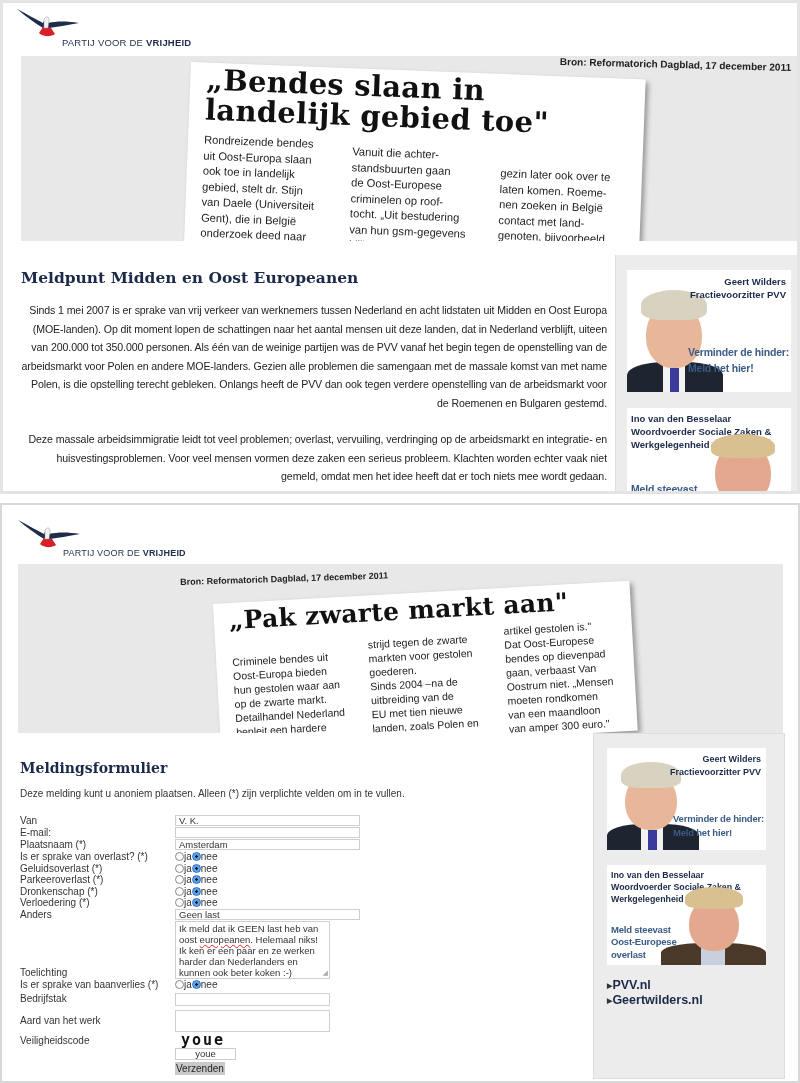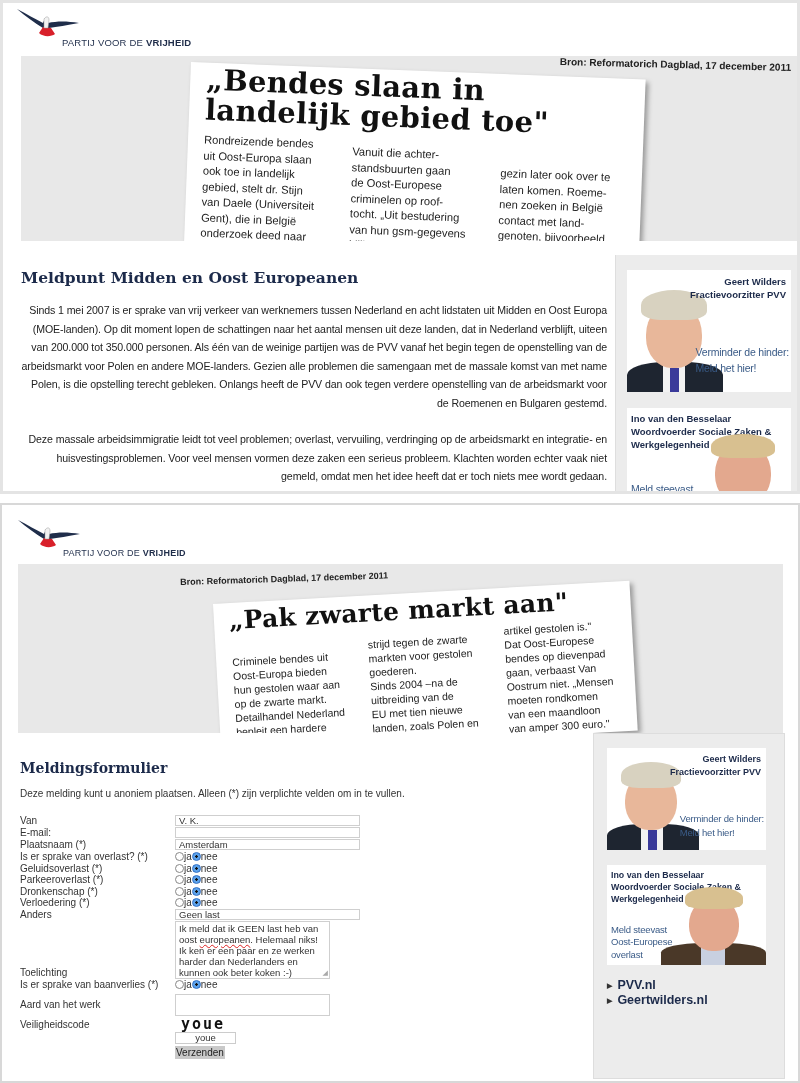--- a/index.html
+++ b/index.html
@@ -59,33 +59,33 @@
 
   .card { position: absolute; background: #fff; overflow: hidden; }
   .shot1 .card1 { left: 11px; top: 15px; width: 164px; height: 122px; }
   .shot1 .card2 { left: 11px; top: 153px; width: 164px; height: 95px; }
   .shot2 .card1 { left: 13px; top: 14px; width: 159px; height: 102px; }
   .shot2 .card2 { left: 13px; top: 131px; width: 159px; height: 100px; }
 
   .card-name { position: absolute; font-size: 9.5px; font-weight: bold; color: #1c2a4a; line-height: 13px; }
   .card1 .card-name { right: 5px; top: 5px; text-align: right; }
   .card2 .card-name { left: 4px; top: 4px; text-align: left; }
-  .card-cta { position: absolute; font-size: 10.5px; color: #3a5b87; line-height: 16px; font-weight: normal; letter-spacing: -0.2px; }
+  .card-cta { position: absolute; font-size: 10.5px; color: #3a5b87; line-height: 16px; font-weight: bold; letter-spacing: -0.2px; }
   .card1 .card-cta { right: 2px; bottom: 16px; }
   .card2 .card-cta { left: 4px; bottom: 4px; }
 
   .portrait { position: absolute; }
   .face { position: absolute; border-radius: 50% 50% 46% 46%; }
   .hair { position: absolute; border-radius: 50% 50% 30% 30%; }
   .suit { position: absolute; border-radius: 40% 40% 0 0; }
   .shirt { position: absolute; }
   .tie { position: absolute; }
 
   .links { position: absolute; left: 13px; top: 244px; font-size: 12.5px; font-weight: bold; color: #1c2a4a; line-height: 15px; }
-  .links div { display: flex; align-items: center; gap: 5px; cursor: pointer; }
+  .links div { display: flex; align-items: center; cursor: pointer; }
   .links .tri { font-size: 7px; color: #333; }
 
   
   .form-intro { font-size: 10px; color: #333; margin-top: 12px; }
   .form { margin-top: 16px; font-size: 10px; color: #333; }
   .frow { display: flex; align-items: flex-start; min-height: 11.5px; line-height: 11.5px; }
   .flabel { width: 155px; flex: none; white-space: nowrap; }
   .finput { width: 185px; height: 11px; border: 1px solid #cfcfcf; font-size: 9.5px; line-height: 9px; padding: 0 3px; color: #333; font-family: "Liberation Sans", sans-serif; background: #fff; margin-bottom: 1px; }
   .radios { display: flex; align-items: center; font-size: 10px; }
   .radio { width: 9px; height: 9px; border-radius: 50%; border: 1px solid #888; background: #fff; display: inline-block; }
@@ -306,20 +306,24 @@
       <div class="frow">
         <span class="flabel">Is er sprake van baanverlies (*)</span>
         <span class="radios">
           <span class="radio"></span>
             <span>ja</span>
           <span class="radio on"></span>
             <span>nee</span>
         </span>
       </div>
 
+      <div class="frow" style="margin-top:3px;">
+        <span class="flabel">Bedrijfstak</span>
+        <div class="ta" style="height:13px;"></div>
+      </div>
 
       <div class="frow" style="margin-top:4px; align-items:center;">
         <span class="flabel">Aard van het werk</span>
         <div class="ta" style="height:22px;"></div>
       </div>
 
       <div class="frow" style="margin-top:3px; align-items:center;">
         <span class="flabel">Veiligheidscode</span>
         <span class="captcha-img">youe</span>
       </div>

